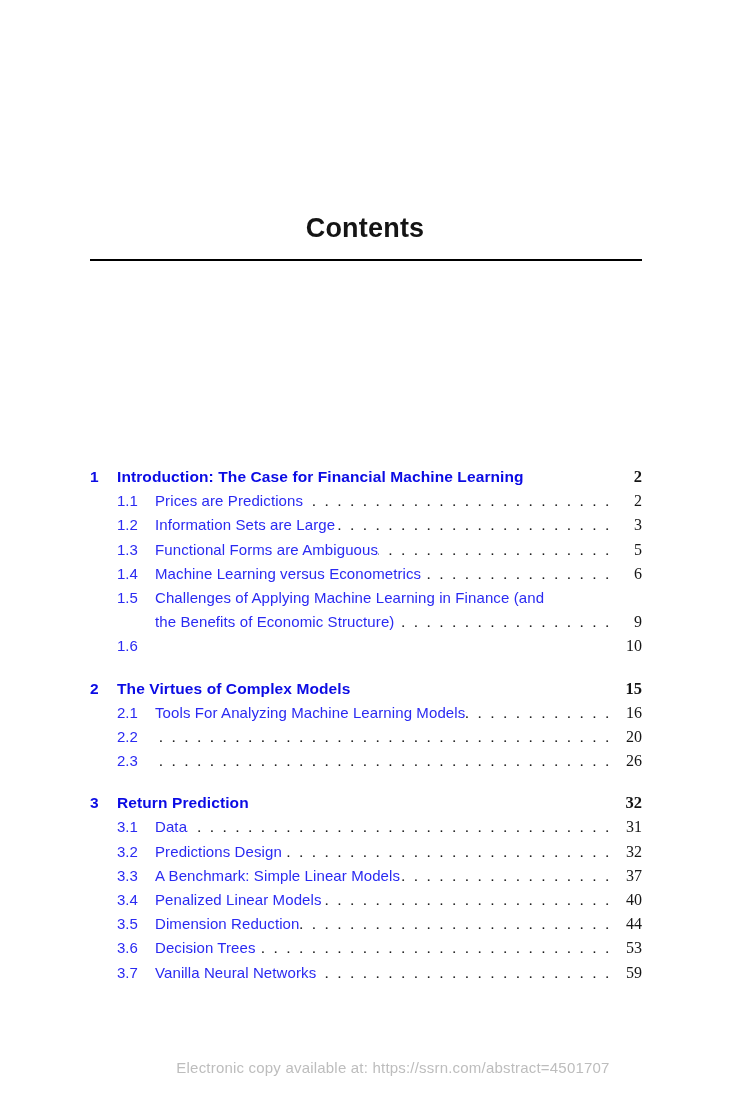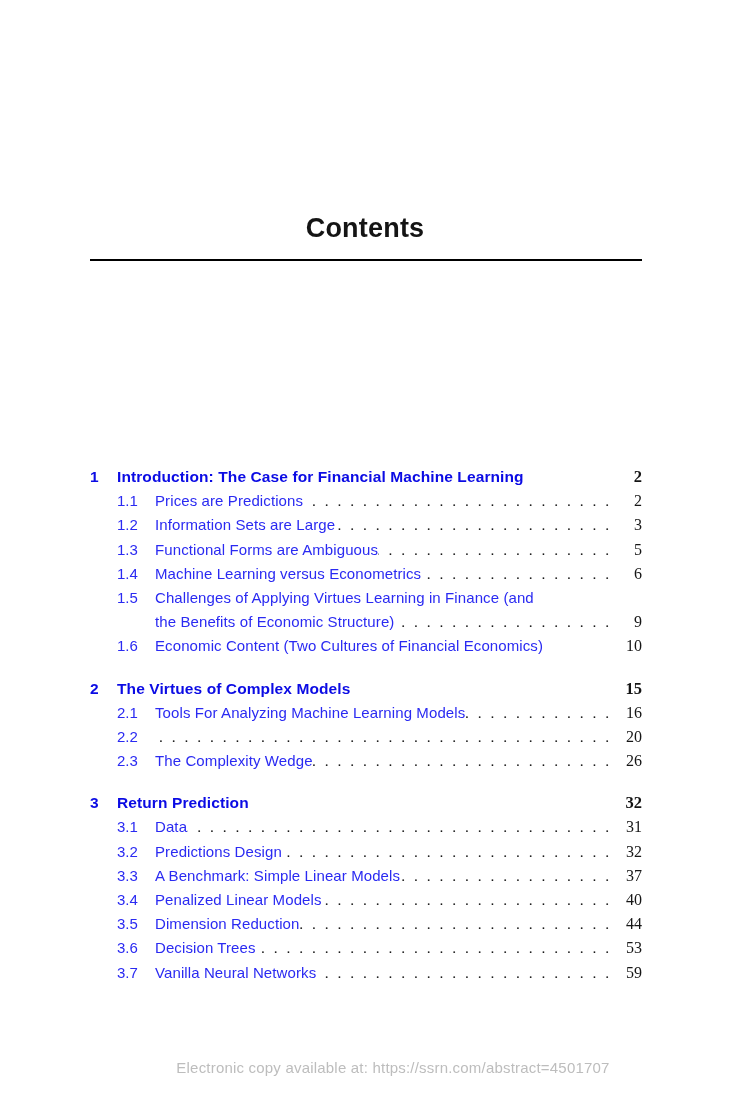--- a/index.html
+++ b/index.html
@@ -85,33 +85,32 @@
       <div class="row sub">
         <span class="ind"></span>
         <span class="num">1.4</span>
         <span class="t">Machine Learning versus Econometrics</span>
         <span class="leader">. . . . . . . . . . . . . . . . . . . . . . . . . . . . . . . . . . . . . . . . . . . . . . . . . .</span>
         <span class="pg">6</span>
       </div>
       <div class="row sub">
         <span class="ind"></span>
         <span class="num">1.5</span>
-        <span class="t">Challenges of Applying Virtues Learning in Finance (and</span>
+        <span class="t">Challenges of Applying Machine Learning in Finance (and</span>
         <span class="leader"></span>
       </div>
       <div class="row sub">
         <span class="ind2"></span>
         <span class="t">the Benefits of Economic Structure)</span>
         <span class="leader">. . . . . . . . . . . . . . . . . . . . . . . . . . . . . . . . . . . . . . . . . . . . . . . . . .</span>
         <span class="pg">9</span>
       </div>
       <div class="row sub">
         <span class="ind"></span>
         <span class="num">1.6</span>
-        <span class="t">Economic Content (Two Cultures of Financial Economics)</span>
         <span class="leader"></span>
         <span class="pg">10</span>
       </div>
     </div>
 
     <div class="grp">
       <div class="row sec">
         <span class="num">2</span>
         <span class="t">The Virtues of Complex Models</span>
         <span class="leader"></span>
@@ -126,21 +125,20 @@
       </div>
       <div class="row sub">
         <span class="ind"></span>
         <span class="num">2.2</span>
         <span class="leader">. . . . . . . . . . . . . . . . . . . . . . . . . . . . . . . . . . . . . . . . . . . . . . . . . .</span>
         <span class="pg">20</span>
       </div>
       <div class="row sub">
         <span class="ind"></span>
         <span class="num">2.3</span>
-        <span class="t">The Complexity Wedge</span>
         <span class="leader">. . . . . . . . . . . . . . . . . . . . . . . . . . . . . . . . . . . . . . . . . . . . . . . . . .</span>
         <span class="pg">26</span>
       </div>
     </div>
 
     <div class="grp">
       <div class="row sec">
         <span class="num">3</span>
         <span class="t">Return Prediction</span>
         <span class="leader"></span>

